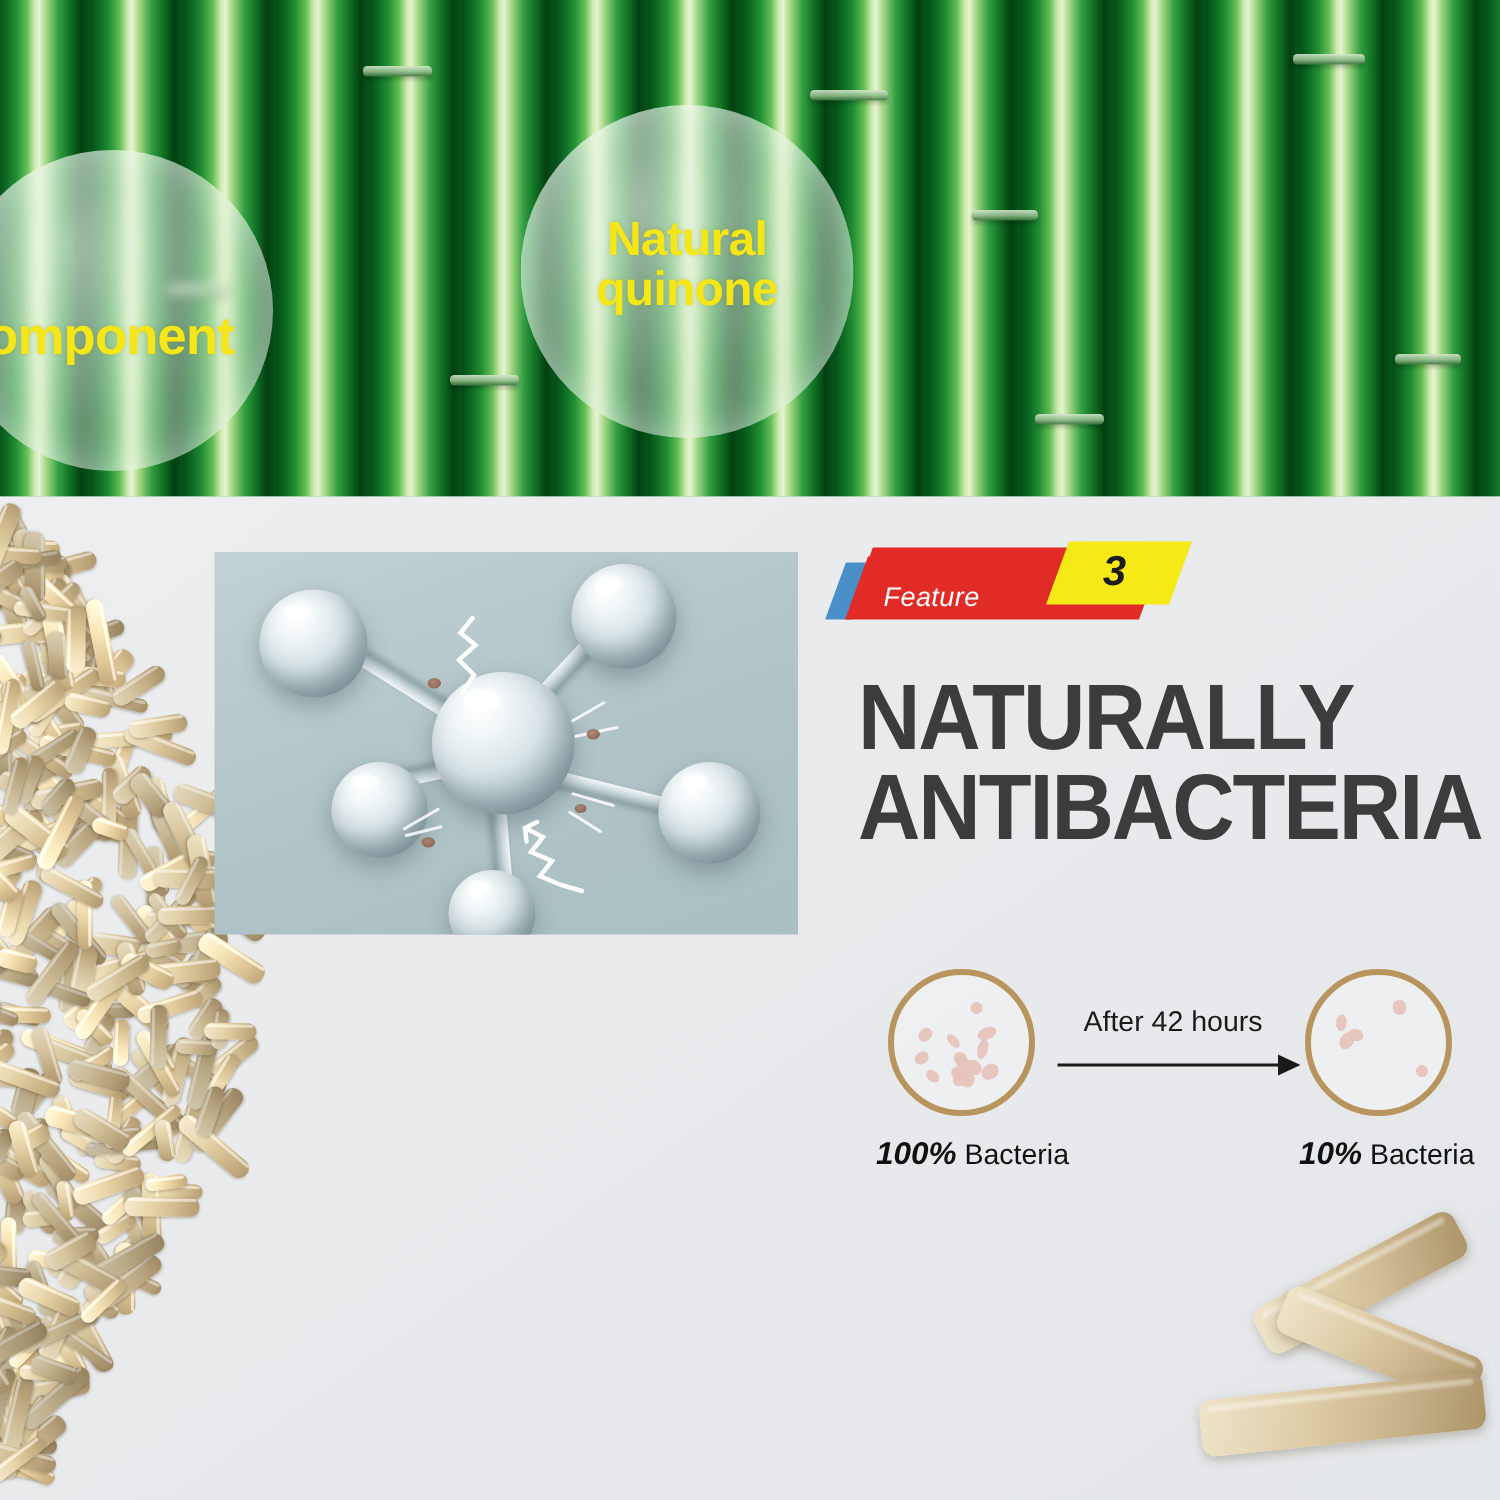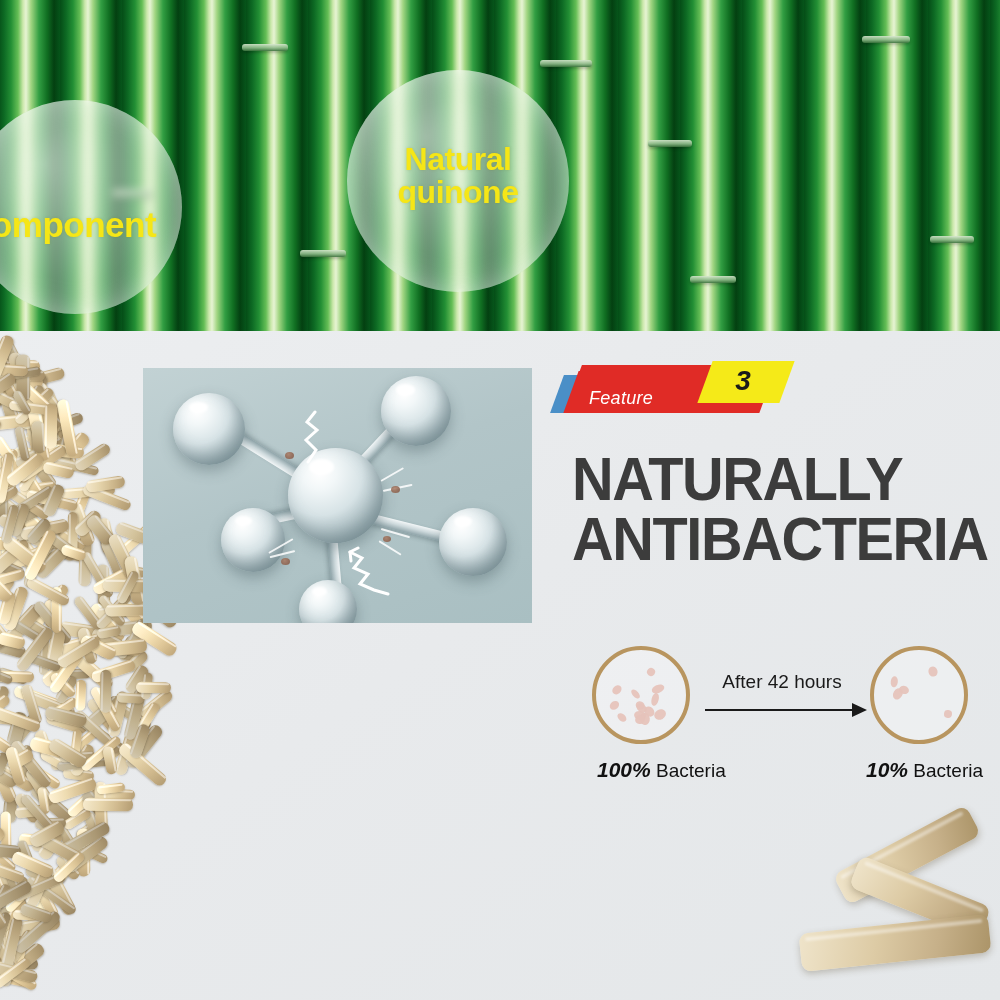--- a/index.html
+++ b/index.html
@@ -146,21 +146,21 @@
   .bact { position: absolute; border-radius: 50%;
     background: #e6c3bb; opacity:.95; }
   .arrow-line { position: absolute; left: 125px; top: 73px; width: 155px; height: 2px;
     background: #1a1a1a; }
   .arrow-head { position: absolute; left: 272px; top: 67px; width: 0; height: 0;
     border-left: 15px solid #1a1a1a; border-top: 7px solid transparent; border-bottom: 7px solid transparent; }
   .arrow-label { position: absolute; left: 112px; top: 35px; width: 180px; text-align: center;
     font-size: 19px; color: #1a1a1a; }
   .dish-cap { position: absolute; top: 122px; font-size: 19px; color: #111; white-space: nowrap; }
   .dish-cap b { font-style: italic; font-weight: bold; font-size: 21px; }
-  #cap-before { left: 17px; text-align: right; }
+  #cap-before { left: 4px; text-align: right; }
   #cap-after  { left: 286px; }
 
   
   .bottom-text { position: absolute; left: 162px; top: 538px; width: 690px;
     font-size: 18.5px; color: #1d1d1d; line-height: 1.45; }
   .bottom-text i { font-style: italic; font-weight: bold; }
 
   
   .pellets-br { position: absolute; right: -10px; bottom: -18px; width: 200px; height: 190px; }
 </style>

